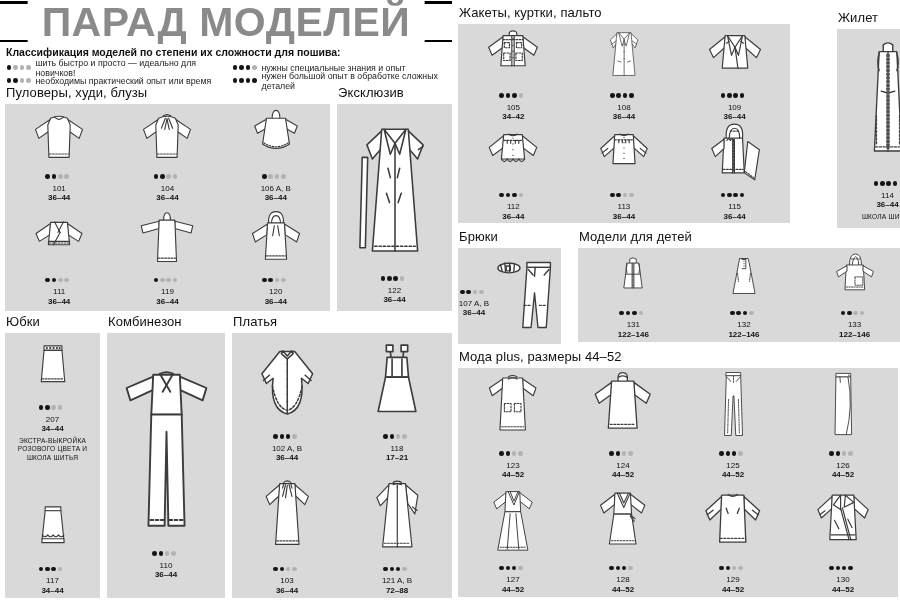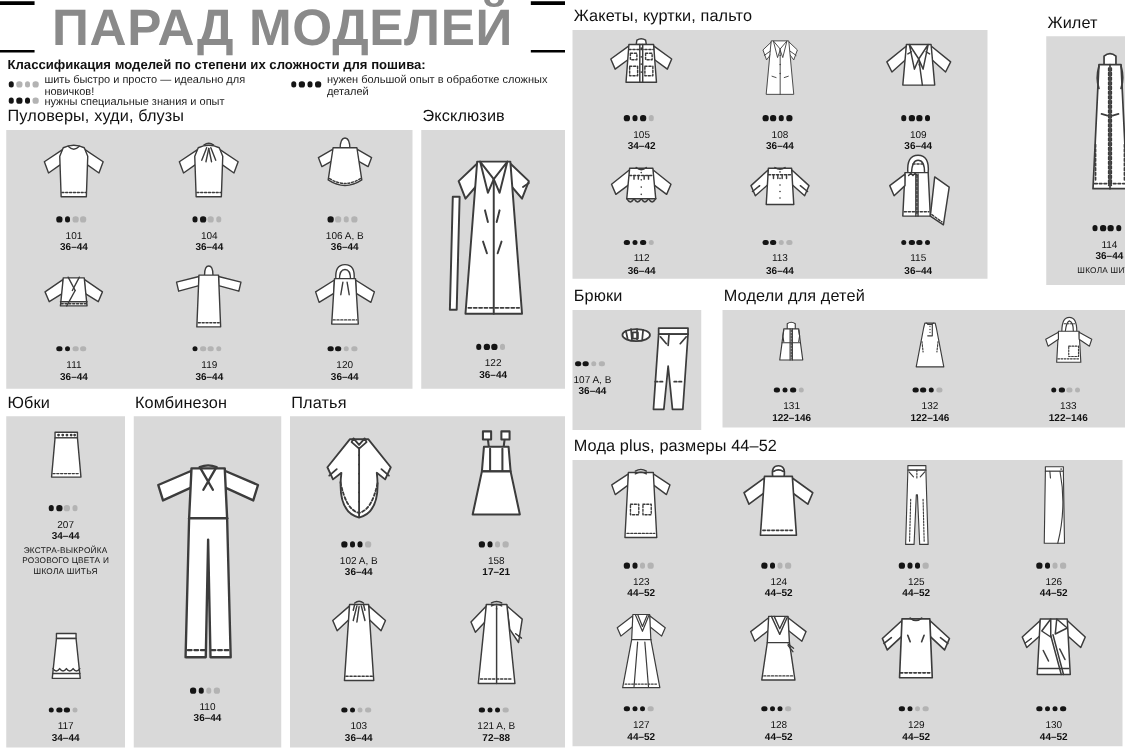--- a/index.html
+++ b/index.html
@@ -74,20 +74,29 @@
             <i class=""></i>
             <i class=""></i>
             <i class=""></i>
           </span>
           <span>шить быстро и просто — идеально для новичков!</span>
         </div>
         <div class="legrow">
           <span class="dots">
             <i class="on"></i>
             <i class="on"></i>
+            <i class=""></i>
+            <i class=""></i>
+          </span>
+          <span>необходимы практический опыт или время</span>
+        </div>
+        <div class="legrow">
+          <span class="dots">
+            <i class="on"></i>
+            <i class="on"></i>
             <i class="on"></i>
             <i class=""></i>
           </span>
           <span>нужны специальные знания и опыт</span>
         </div>
         <div class="legrow">
           <span class="dots">
             <i class="on"></i>
             <i class="on"></i>
             <i class="on"></i>
@@ -593,21 +602,21 @@
             <path d="M38 20 L62 20 L64 44 L36 44 Z" fill="#fff"></path>
             <path d="M44 22 L44 44" fill="none"></path>
             <path d="M56 22 L56 44" fill="none"></path>
             <path d="M36 44 L64 44 L73 86 L27 86 Z" fill="#fff"></path>
           </svg>
           <div class="lab"><span class="dots">
               <i class="on"></i>
               <i class="on"></i>
               <i class=""></i>
               <i class=""></i>
-            </span><div class="mno">158</div><div class="msz">17–21</div></div>
+            </span><div class="mno">118</div><div class="msz">17–21</div></div>
         </div>
         <div class="item">
           <svg class="fig" viewBox="0 0 100 140" xmlns="http://www.w3.org/2000/svg">
             <path d="M37 20 L14 40 L20 54 L37 38 Z" fill="#fff"></path>
             <path d="M63 20 L86 40 L80 54 L63 38 Z" fill="#fff"></path>
             <path d="M37 18 L63 18 L70 122 L30 122 Z" fill="#fff"></path>
             <path d="M44 16 Q50 11 56 16" fill="none"></path>
             <path d="M47 20 L42 40" fill="none"></path>
             <path d="M53 20 L58 40" fill="none"></path>
             <path d="M50 21 L47 42" fill="none"></path>

